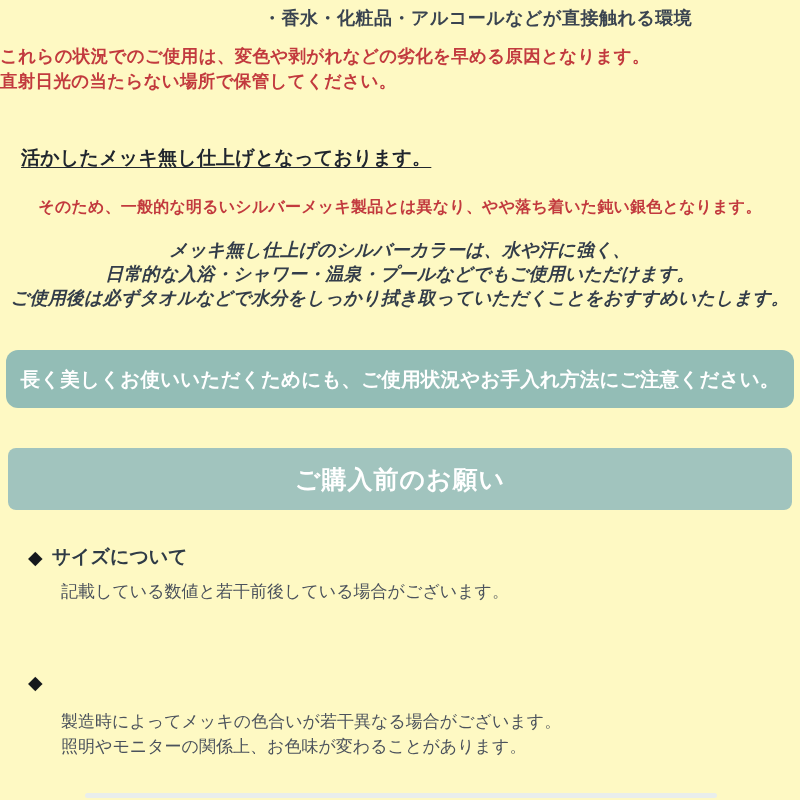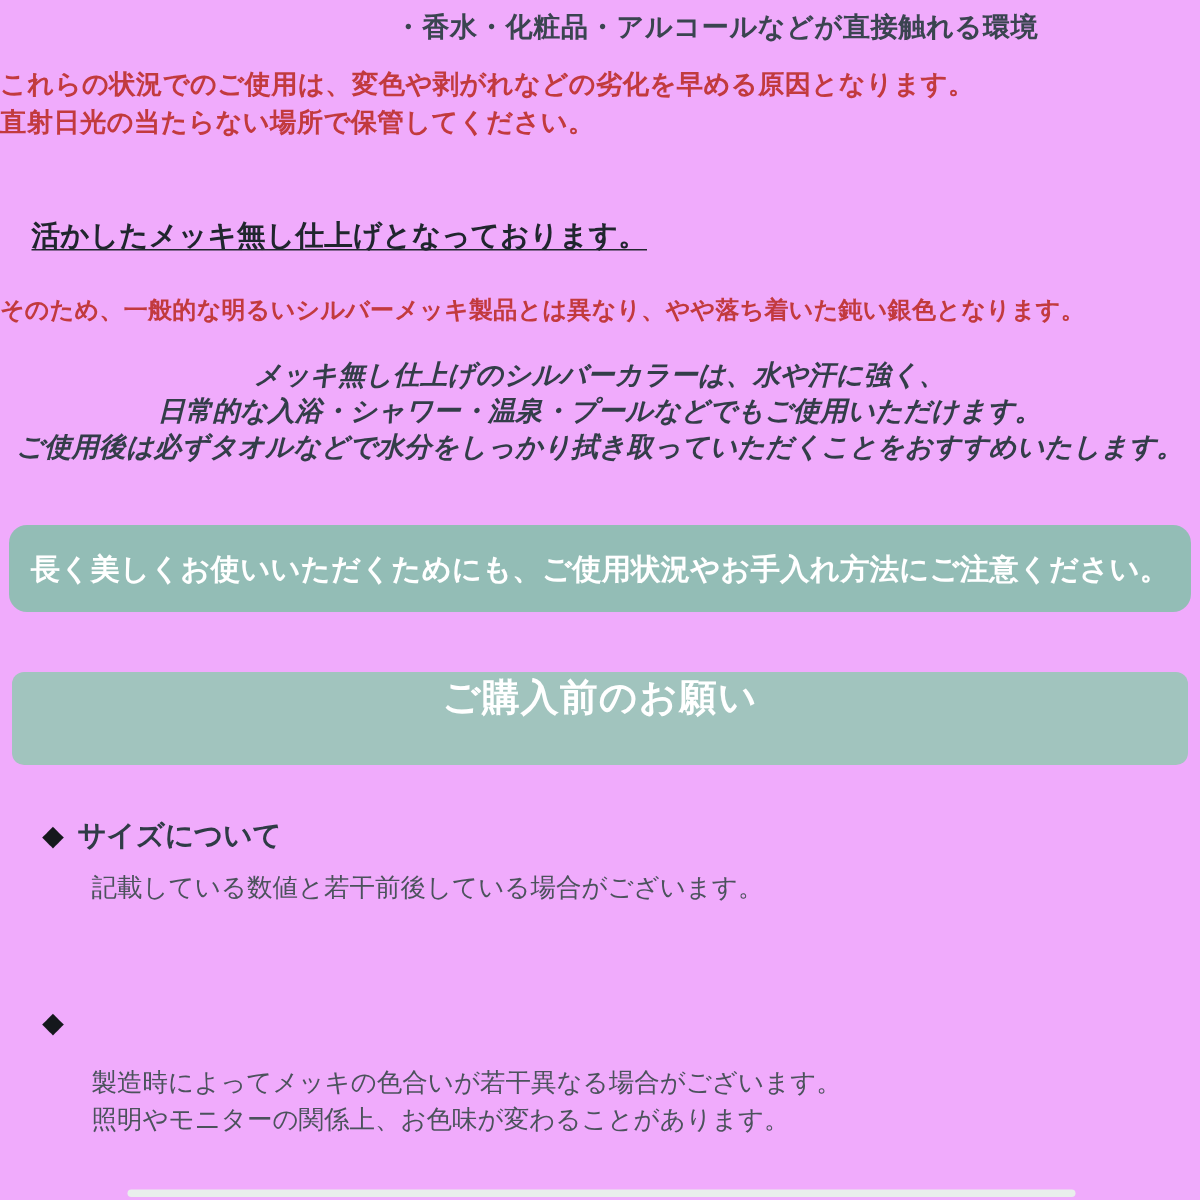--- a/index.html
+++ b/index.html
@@ -5,21 +5,21 @@
   html, body {
     margin: 0;
     padding: 0;
     background: #ffffff;
     font-family: "Liberation Sans", "DejaVu Sans", sans-serif;
   }
   #page {
     position: relative;
     width: 800px;
     height: 800px;
-    background: #f0abfc;
+    background: #fef9c3;
     overflow: hidden;
   }
   .env-item {
     position: absolute;
     left: 263px;
     top: 6px;
     font-size: 18px;
     font-weight: bold;
     color: #3a4450;
     white-space: nowrap;
@@ -47,20 +47,21 @@
     white-space: nowrap;
     letter-spacing: 0.2px;
   }
   .silver-note .u { text-decoration: underline; text-underline-offset: 3px; }
   .silver-note .line2 { margin-left: 13px; }
   .silver-note-sub {
     position: absolute;
     left: 0;
     top: 197px;
     width: 800px;
+    text-align: center;
     color: #c23a3e;
     font-size: 16px;
     font-weight: bold;
     white-space: nowrap;
     letter-spacing: 0.2px;
   }
   .usage-block {
     position: absolute;
     left: 0;
     top: 238px;
@@ -92,20 +93,21 @@
   }
   .section-banner {
     position: absolute;
     left: 8px;
     top: 448px;
     width: 784px;
     height: 62px;
     background: #a1c4be;
     border-radius: 8px;
     display: flex;
+    align-items: center;
     justify-content: center;
     color: #ffffff;
     font-size: 25px;
     font-weight: bold;
     letter-spacing: 1px;
   }
   .sec-heading {
     position: absolute;
     left: 28px;
     display: flex;

